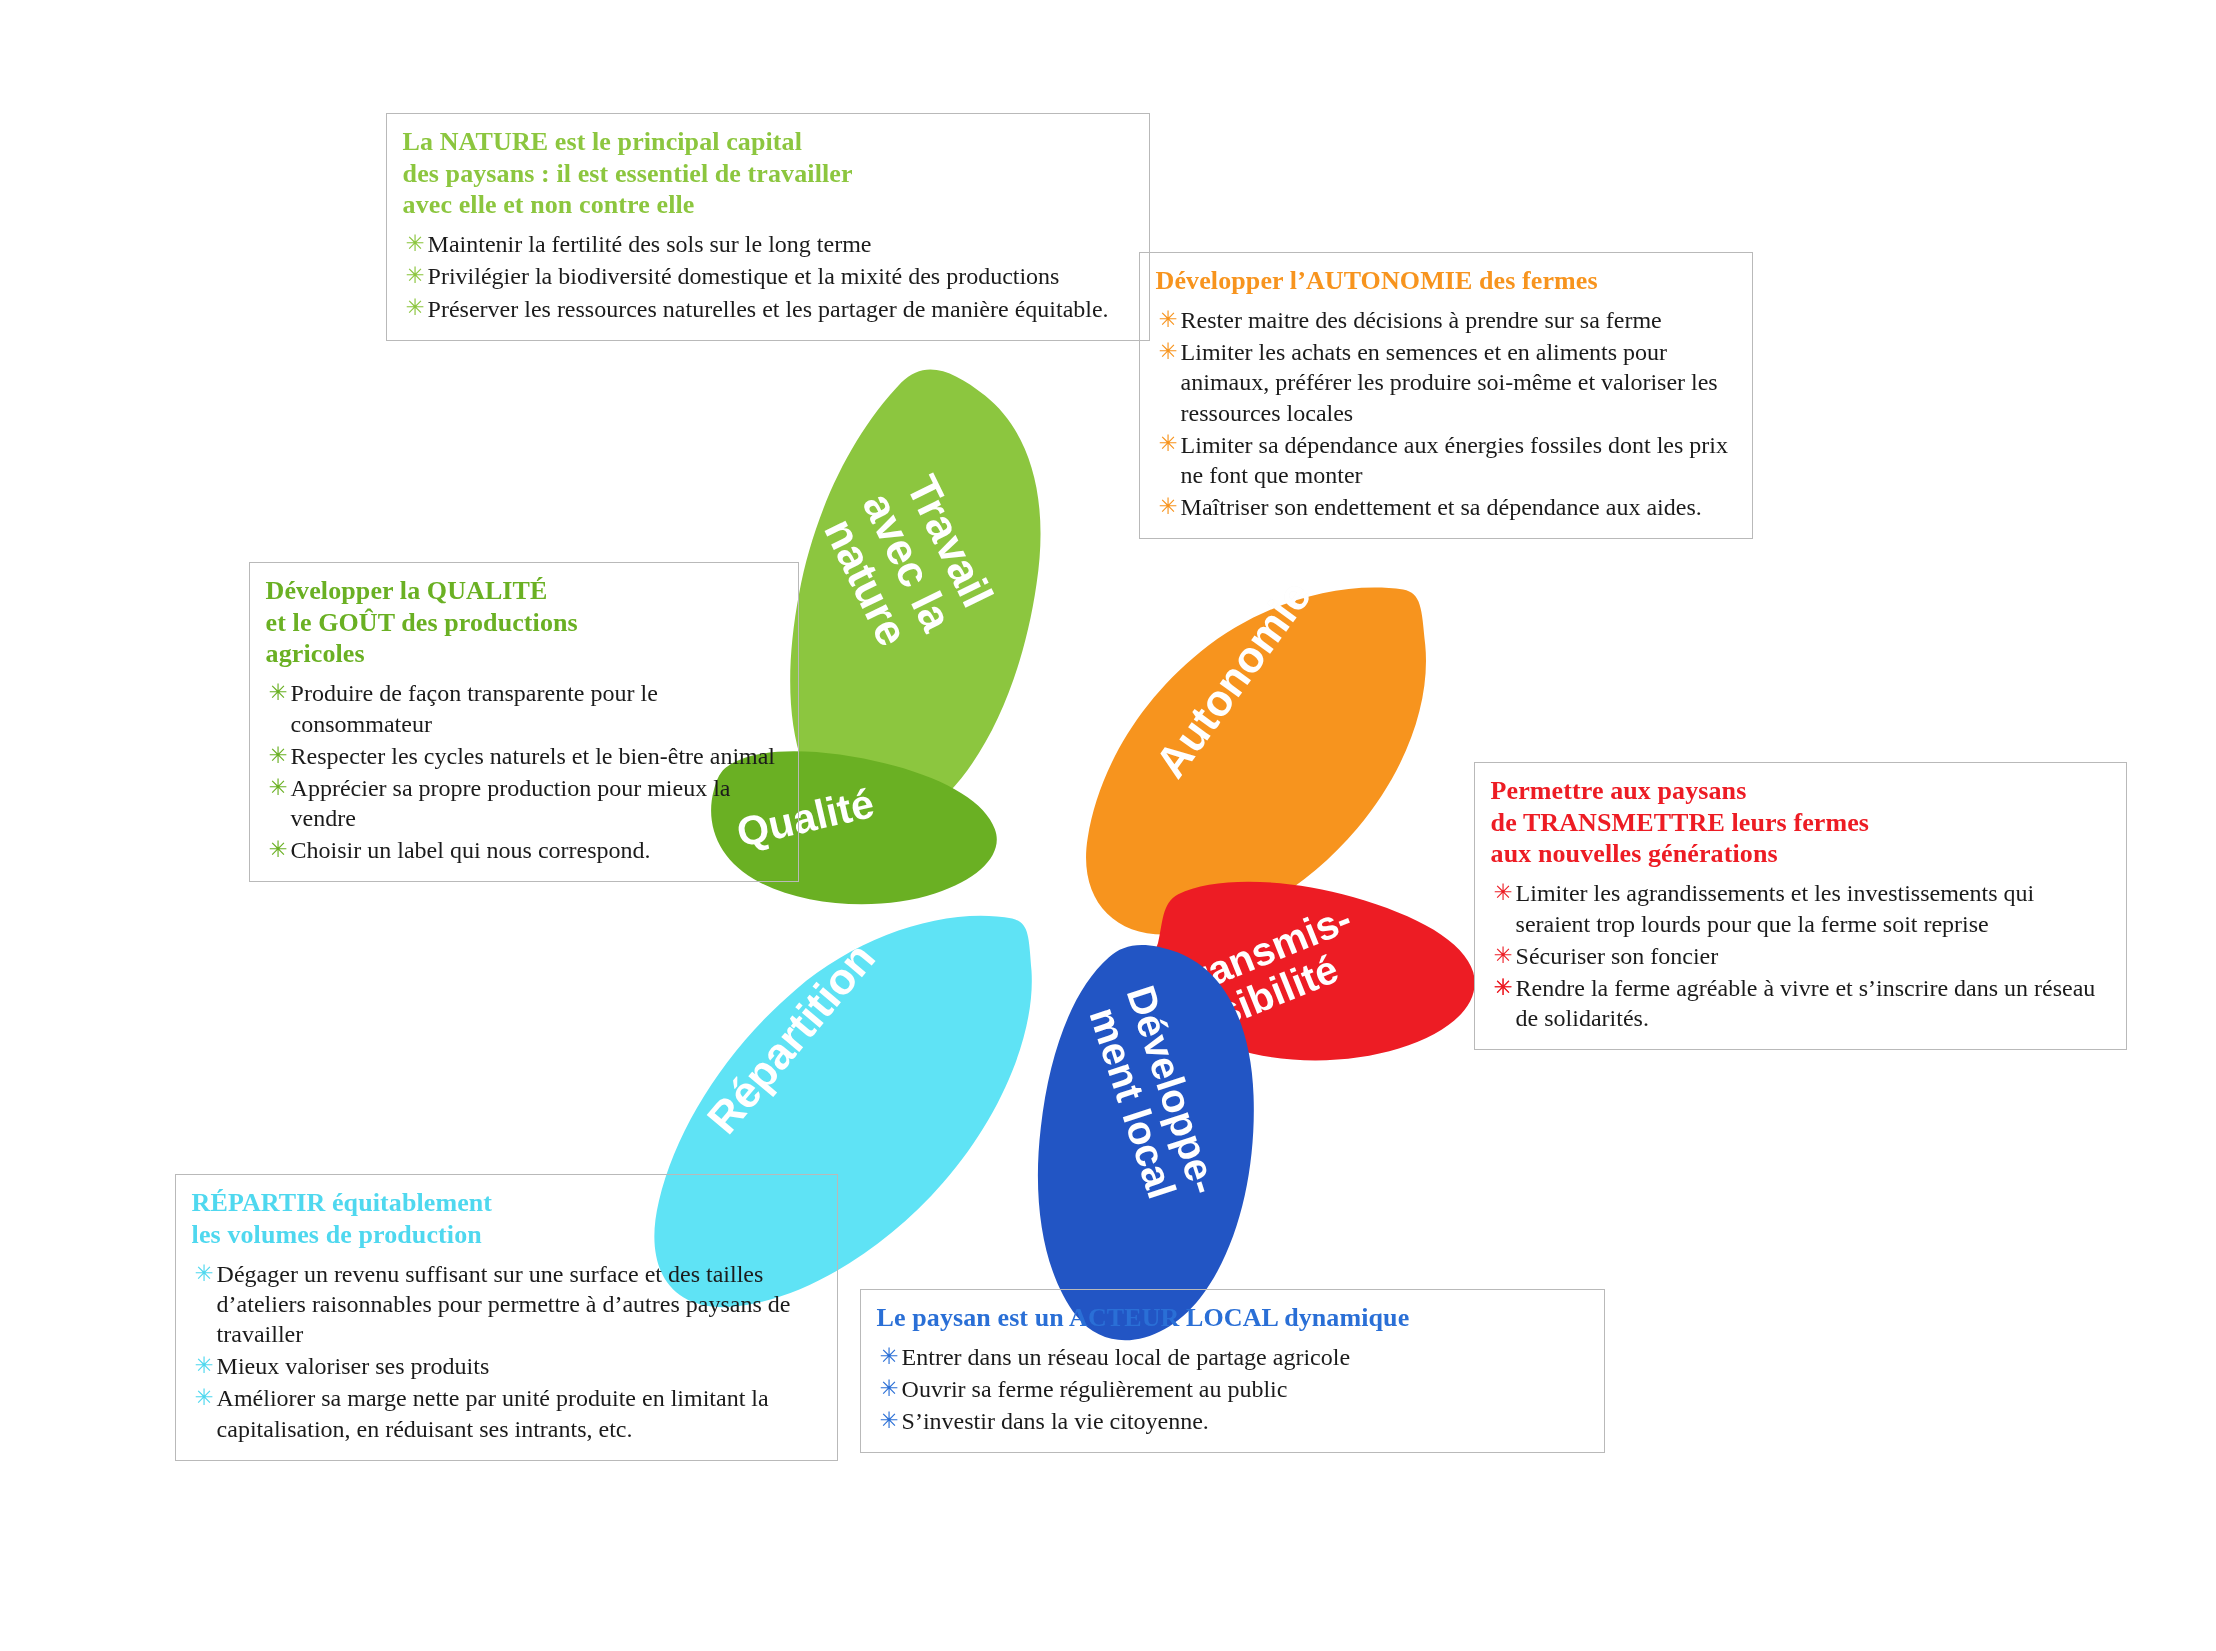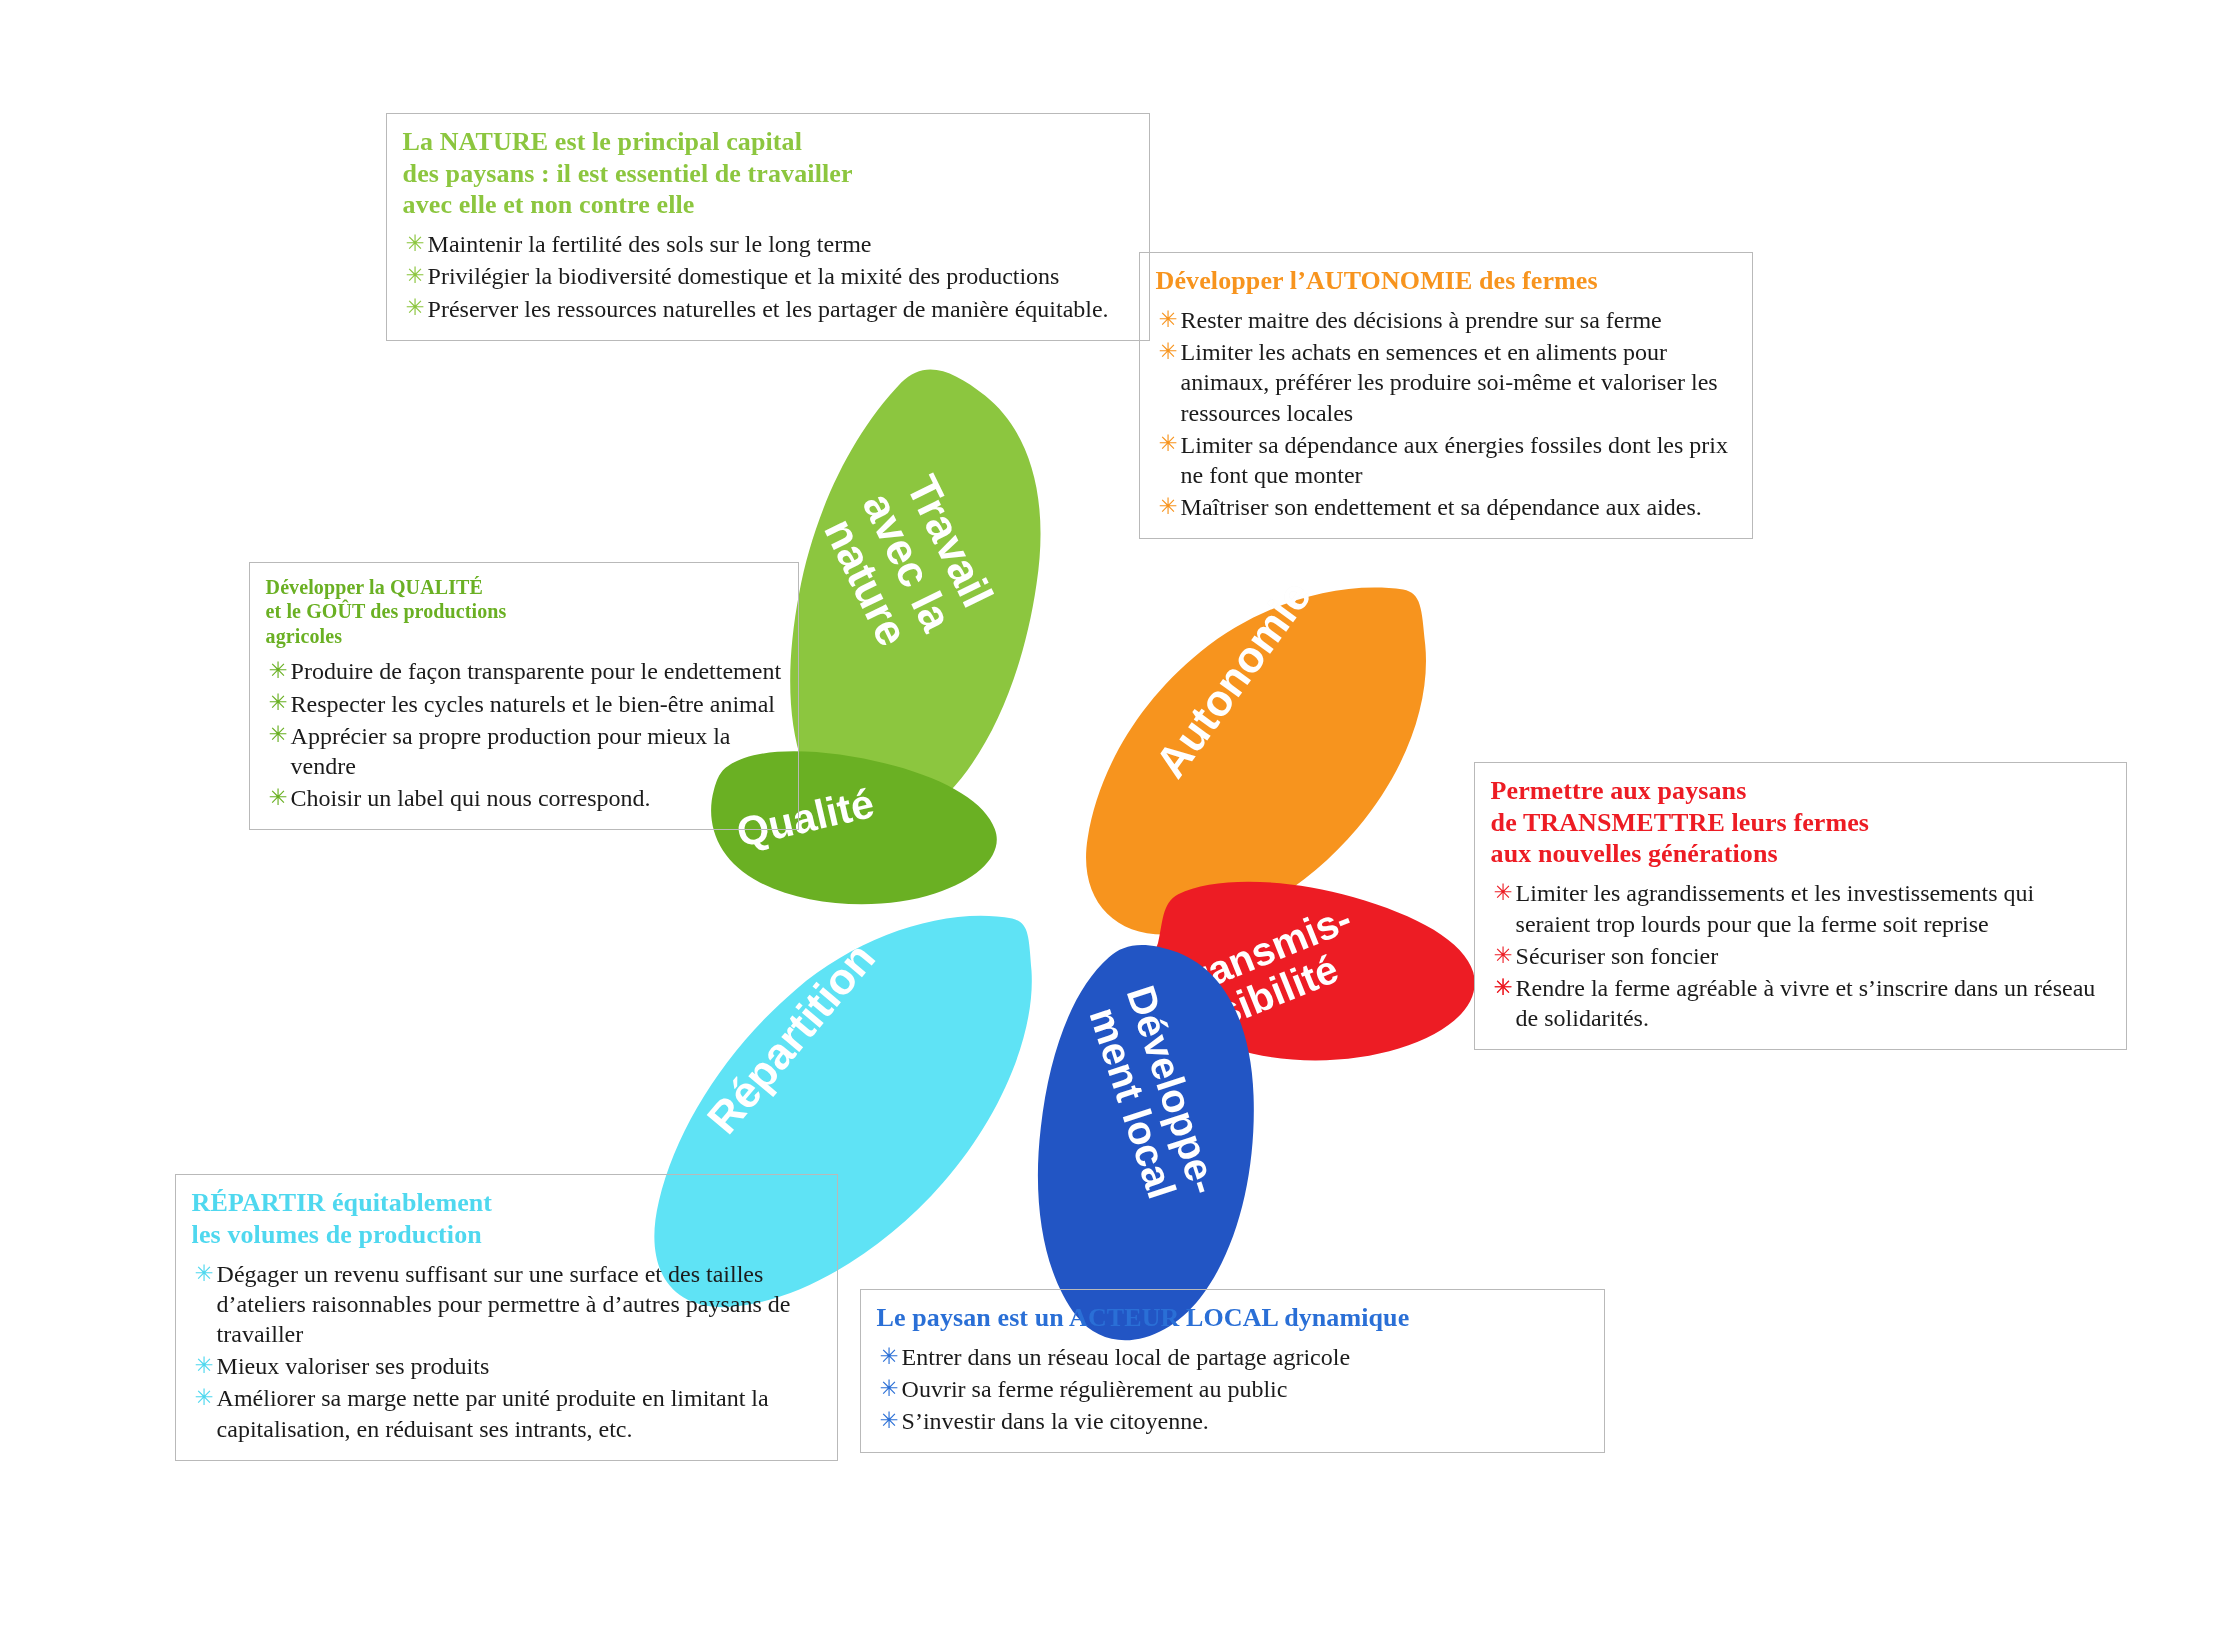--- a/index.html
+++ b/index.html
@@ -71,21 +71,21 @@
   #box-nature .title { color:#8cc63f; font-size: 26px; }
   #box-nature li     { font-size: 24px; }
   #box-nature li .bullet { color:#8cc63f; }
 
   #box-autonomie        { left: 1139px; top: 252px;  width: 614px; }
   #box-autonomie .title { color:#f7941e; font-size: 26px; }
   #box-autonomie li     { font-size: 24px; }
   #box-autonomie li .bullet { color:#f7941e; }
 
   #box-qualite        { left: 249px;  top: 562px; width: 550px; }
-  #box-qualite .title { color:#6ab023; font-size: 20px; }
+  #box-qualite .title { color:#6ab023; font-size: 26px; }
   #box-qualite li     { font-size: 24px; }
   #box-qualite li .bullet { color:#6ab023; }
 
   #box-transmission        { left: 1474px; top: 762px; width: 653px; }
   #box-transmission .title { color:#ed1c24; font-size: 26px; }
   #box-transmission li     { font-size: 24px; }
   #box-transmission li .bullet { color:#ed1c24; }
 
   #box-repartition        { left: 175px;  top: 1174px; width: 663px; }
   #box-repartition .title { color:#4fd8ef; font-size: 26px; }
@@ -205,21 +205,21 @@
       <li><span class="bullet">✳</span><span>Limiter sa dépendance aux énergies fossiles dont les prix ne font que monter</span></li>
       <li><span class="bullet">✳</span><span>Maîtriser son endettement et sa dépendance aux aides.</span></li>
     </ul>
   </div>
 
   <div class="box" id="box-qualite">
     <div class="title" style="white-space: pre-line;">Développer la QUALITÉ
 et le GOÛT des productions
 agricoles</div>
     <ul>
-      <li><span class="bullet">✳</span><span>Produire de façon transparente pour le endettement</span></li>
+      <li><span class="bullet">✳</span><span>Produire de façon transparente pour le consommateur</span></li>
       <li><span class="bullet">✳</span><span>Respecter les cycles naturels et le bien-être animal</span></li>
       <li><span class="bullet">✳</span><span>Apprécier sa propre production pour mieux la vendre</span></li>
       <li><span class="bullet">✳</span><span>Choisir un label qui nous correspond.</span></li>
     </ul>
   </div>
 
   <div class="box" id="box-transmission">
     <div class="title" style="white-space: pre-line;">Permettre aux paysans
 de TRANSMETTRE leurs fermes
 aux nouvelles générations</div>

